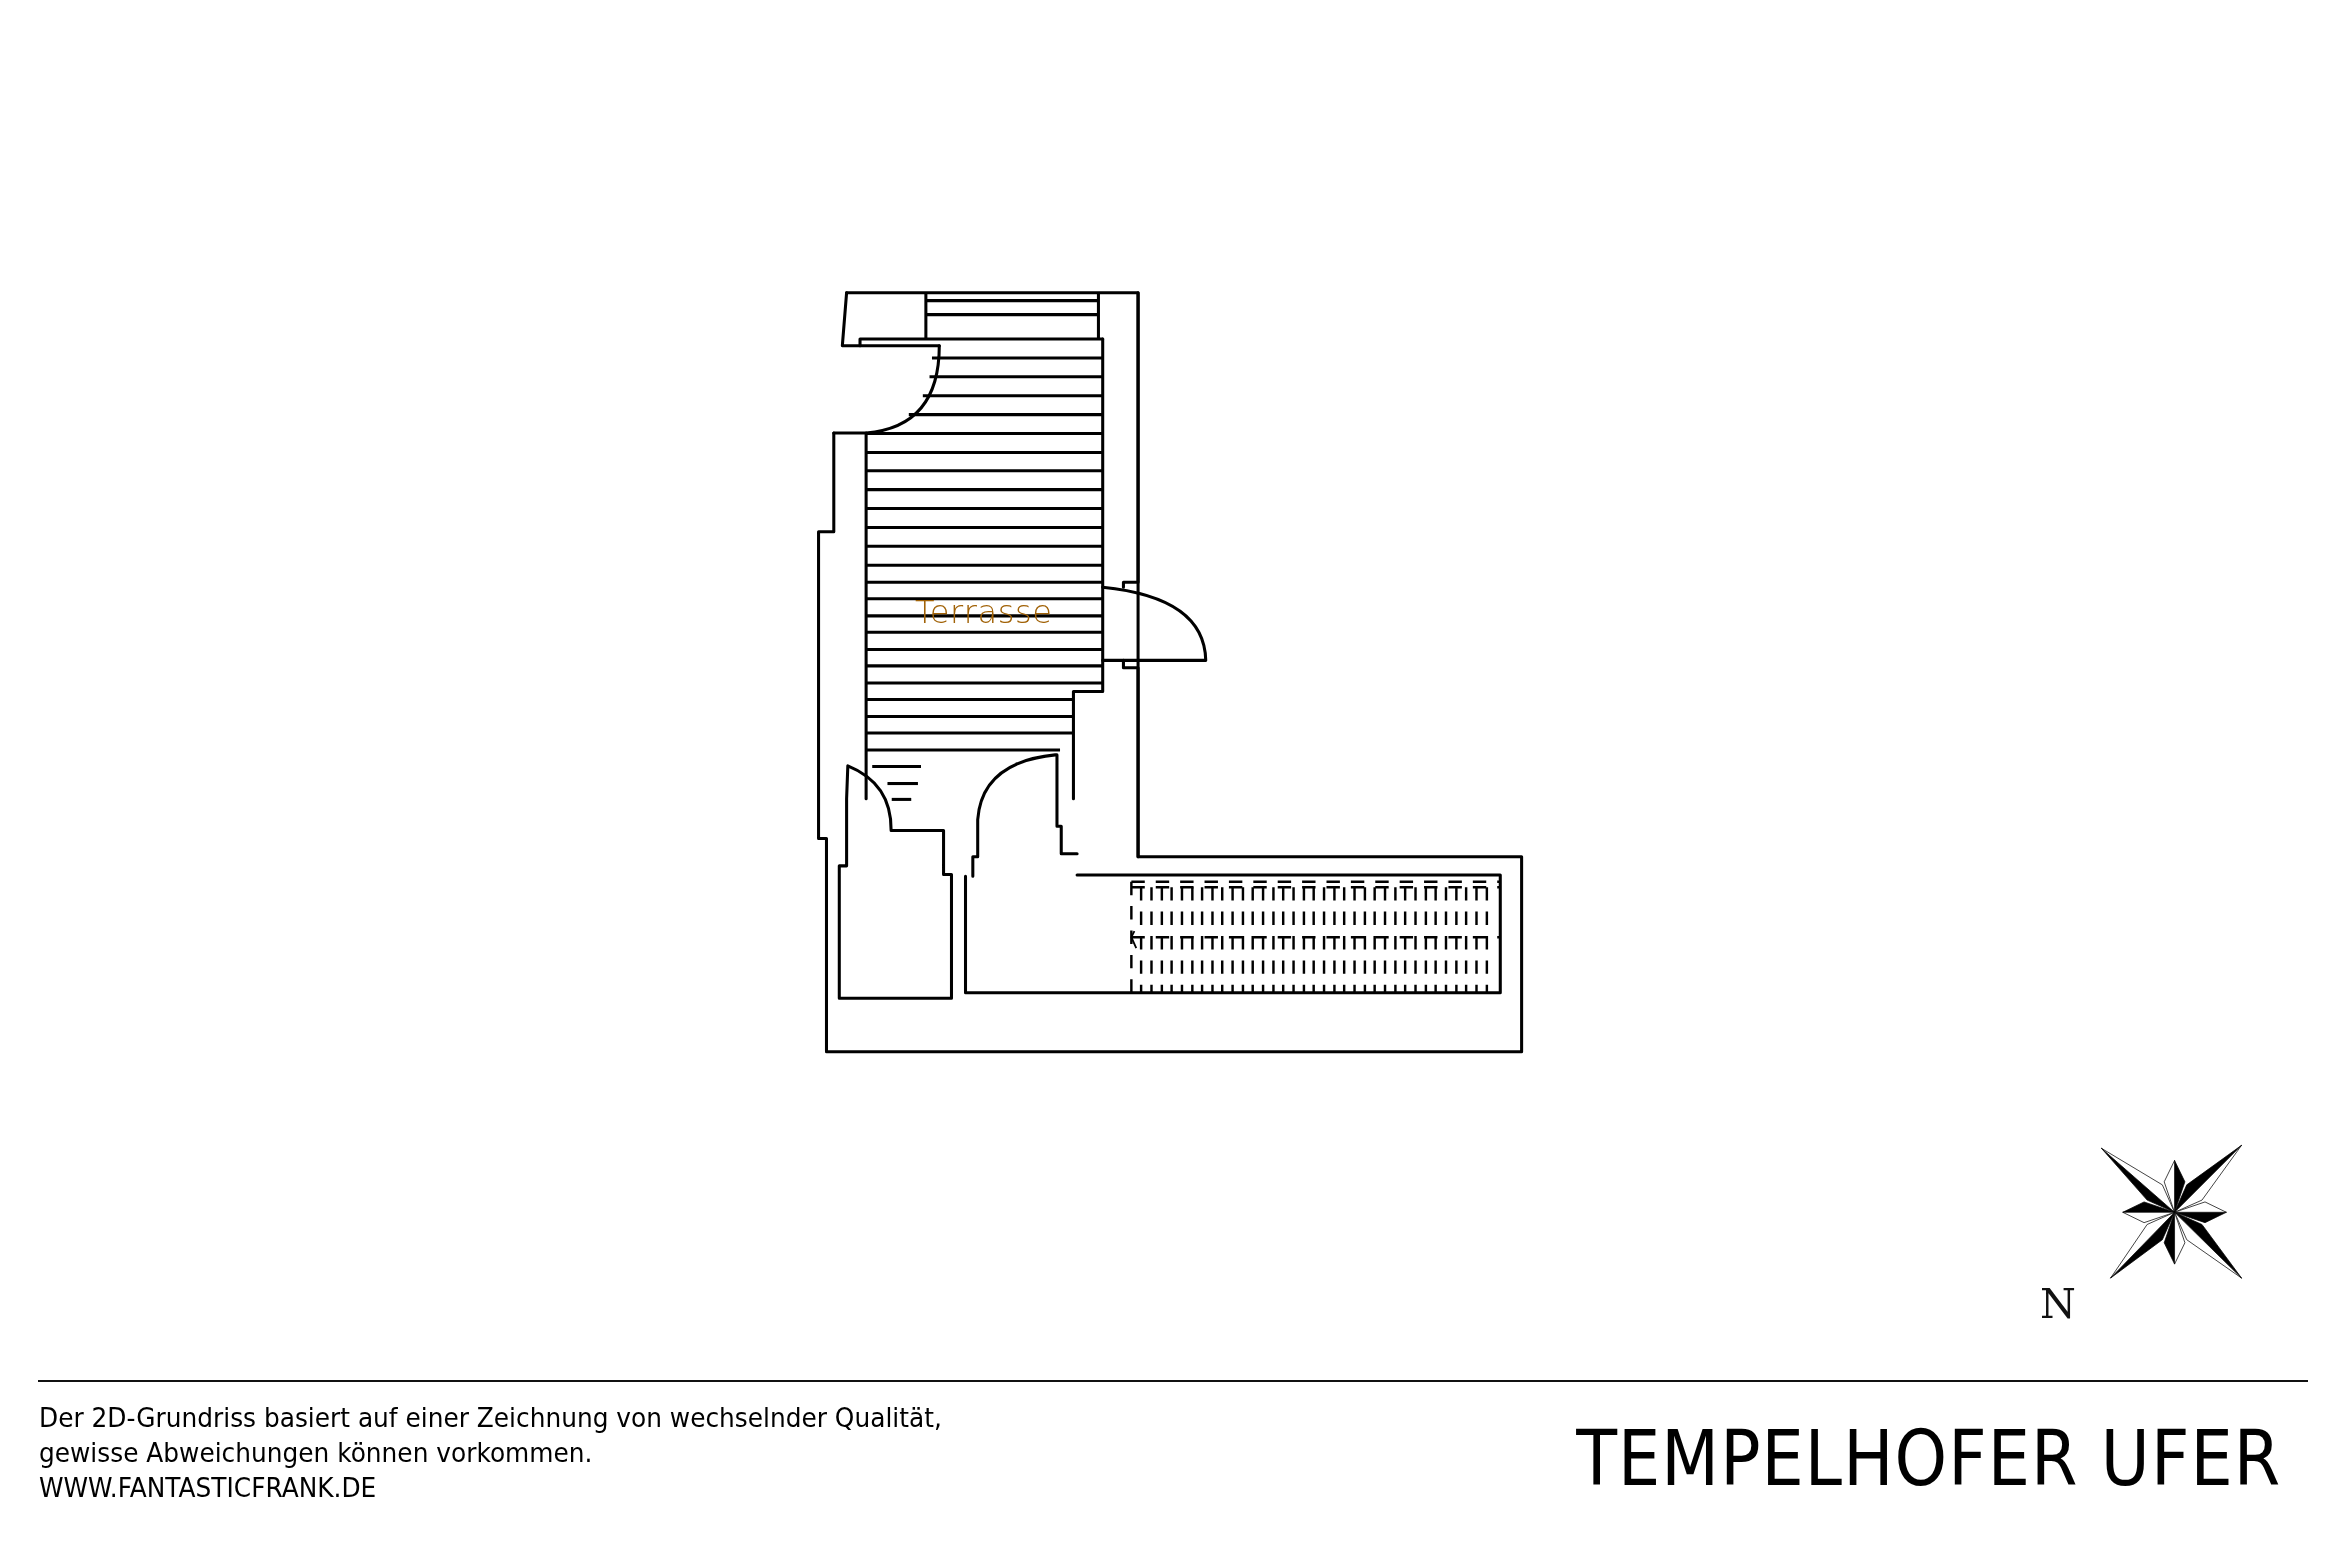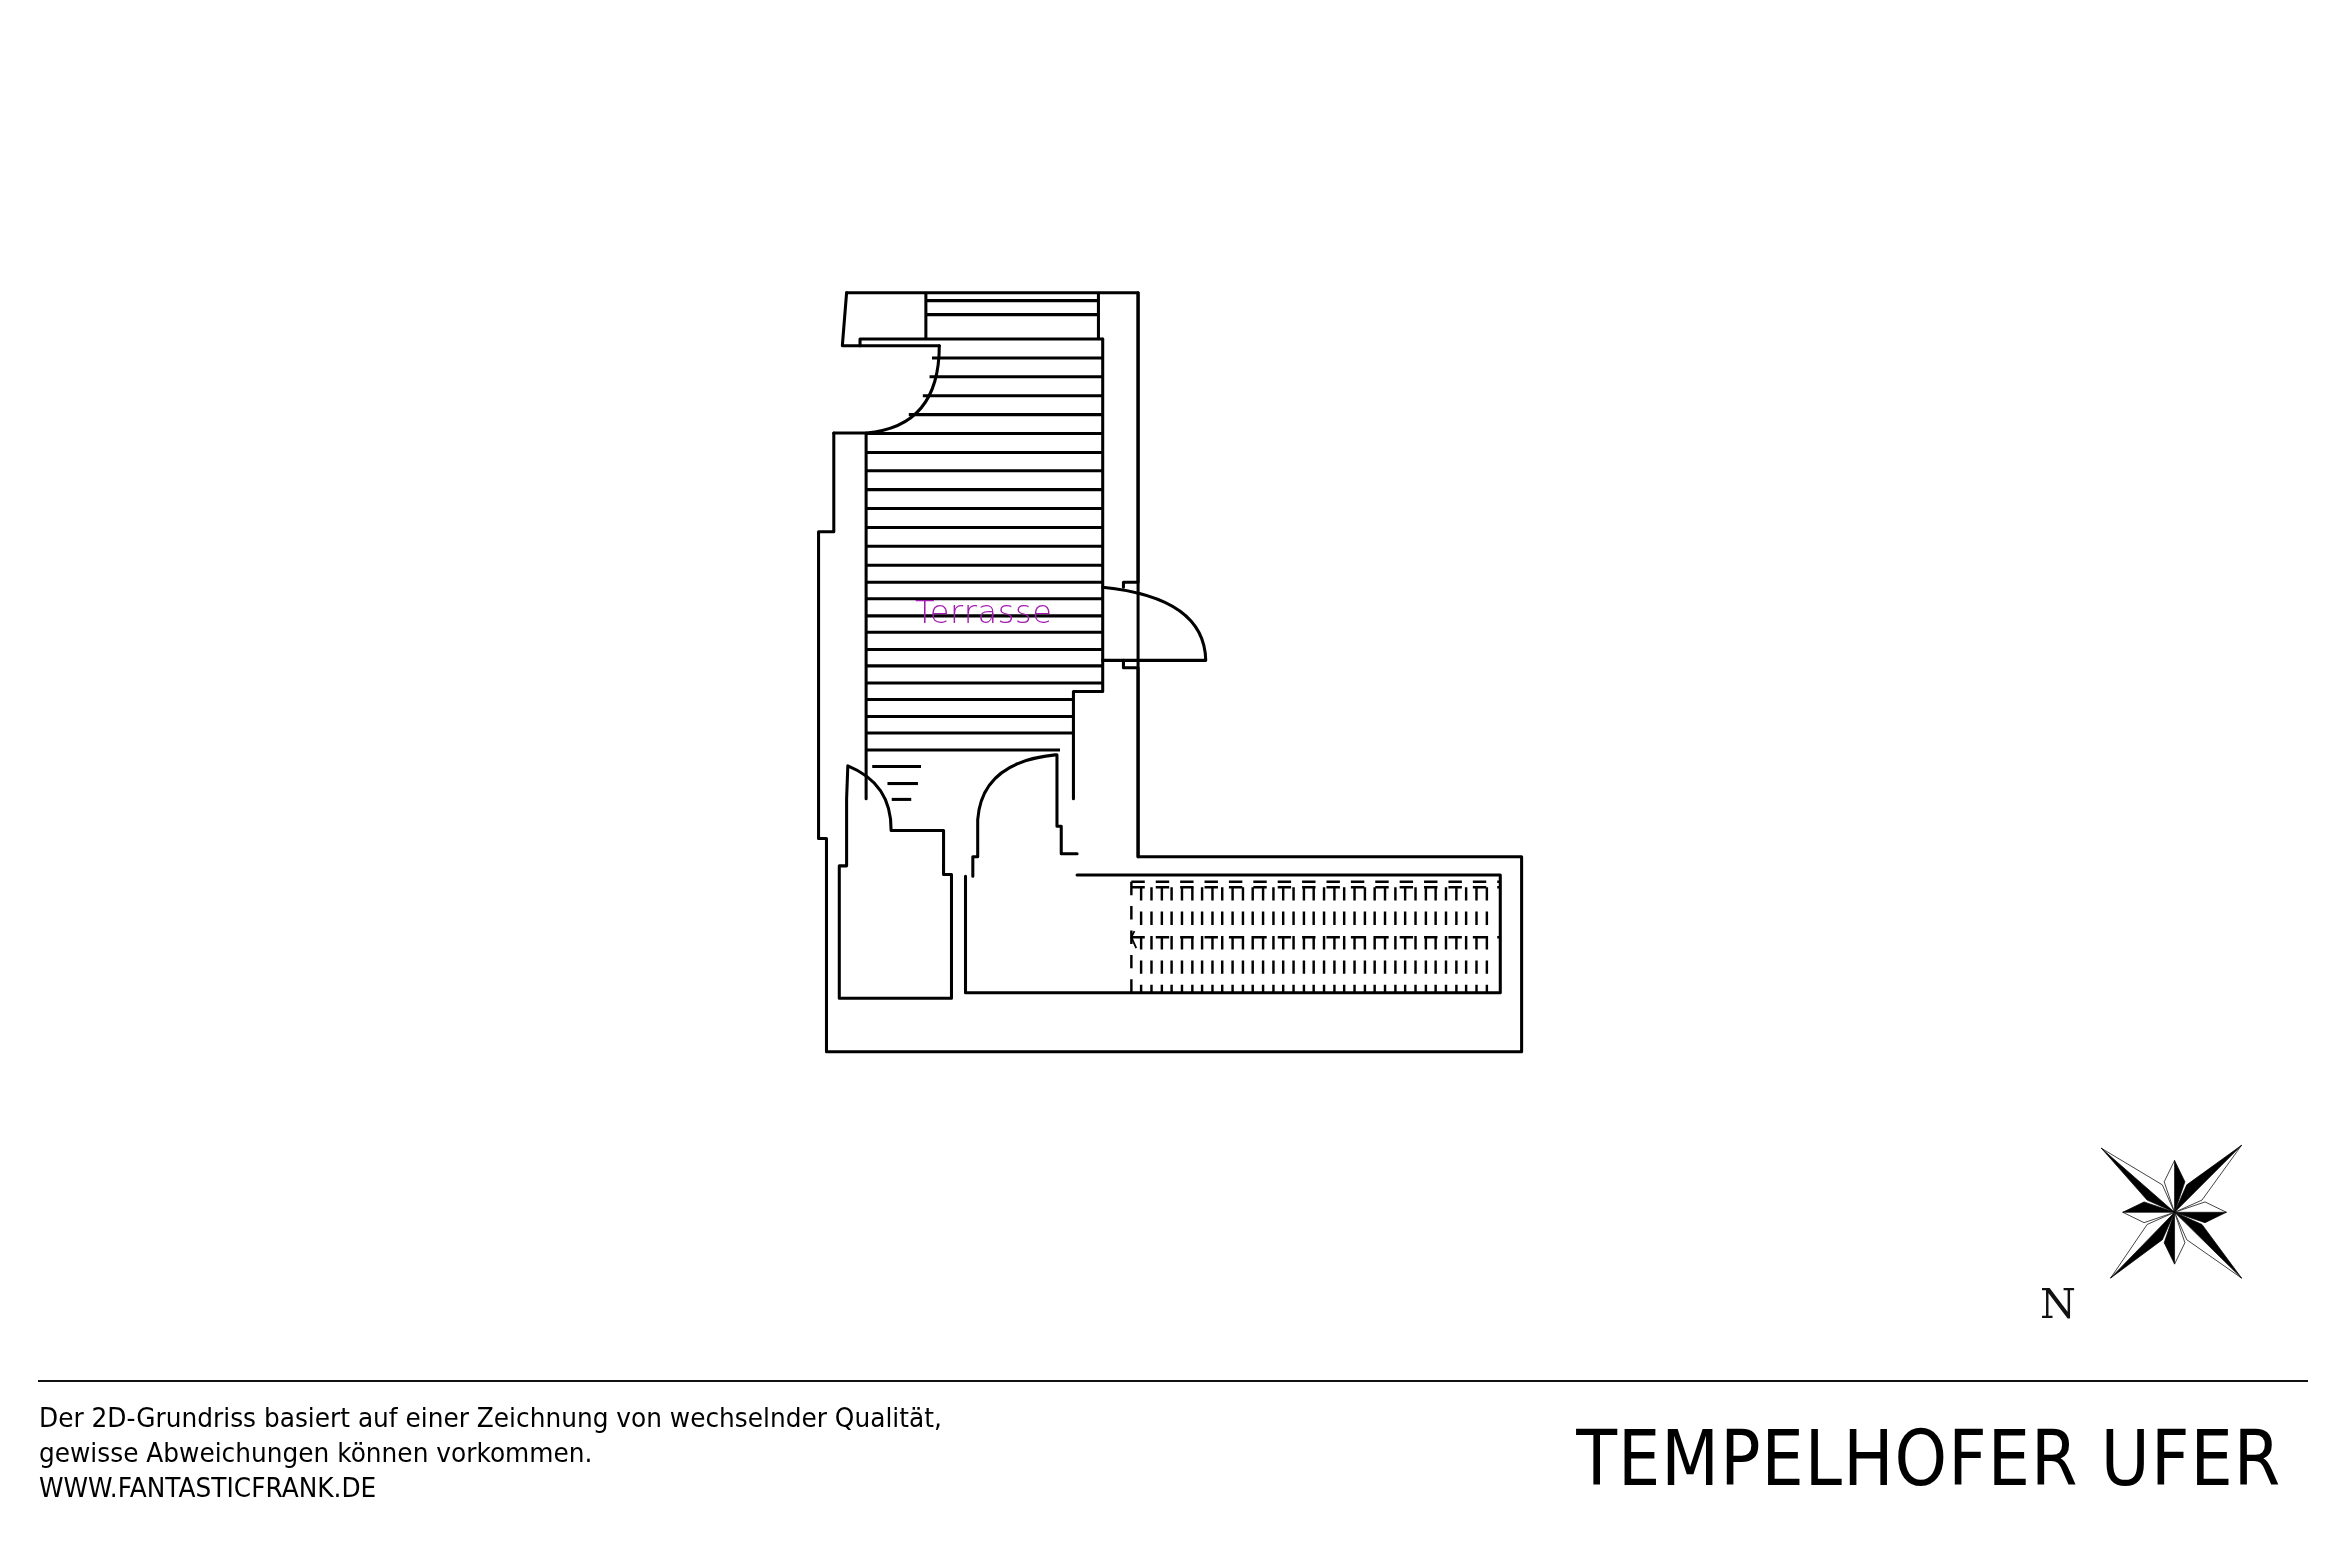--- a/index.html
+++ b/index.html
@@ -1,21 +1,21 @@
 <!DOCTYPE html>
 <html style="font-size:9.8px"><head>
 <meta charset="utf-8">
 <style>
   html, body { margin:0; padding:0; background:#ffffff; }
   body { width:2342px; height:1561px; position:relative; overflow:hidden; font-family:"DejaVu Sans", sans-serif; }
   #plan { position:absolute; left:0; top:0; width:2342px; height:1561px; }
   .wall { fill:none; stroke:#000; stroke-width:5; stroke-linejoin:round; stroke-linecap:round; }
   .line { stroke:#000; stroke-width:5; }
   .dash { stroke:#000; stroke-width:4; stroke-dasharray:22 18; fill:none; }
-  .room-label { position:absolute; left:915px; top:593px; font-family:"DejaVu Sans", sans-serif; font-size:32px; font-weight:300; color:#a21caf; letter-spacing:0.6px; }
+  .room-label { position:absolute; left:915px; top:593px; font-family:"DejaVu Sans", sans-serif; font-size:32px; font-weight:300; color:#a16207; letter-spacing:0.6px; }
   .compass { position:absolute; left:2074px; top:1134px; width:195px; height:159px; }
   .compass-n { position:absolute; left:2040px; top:1280px; font-family:"DejaVu Serif", serif; font-size:41px; color:#111; }
   .divider { position:absolute; left:38px; top:1380px; width:2270px; height:1.8px; background:#111; }
   .disclaimer { position:absolute; left:39px; top:1400px; font-family:"DejaVu Sans", sans-serif; font-size:27px; line-height:35px; color:#000; transform:scaleX(0.92); transform-origin:left top; }
   .disclaimer div { white-space:nowrap; }
   .title { position:absolute; right:61px; top:1414px; font-family:"DejaVu Sans", sans-serif; font-size:76px; color:#000; letter-spacing:1.2px; transform:scaleX(0.88); transform-origin:right top; white-space:nowrap; }
 </style>
 </head>
 <body>
 

